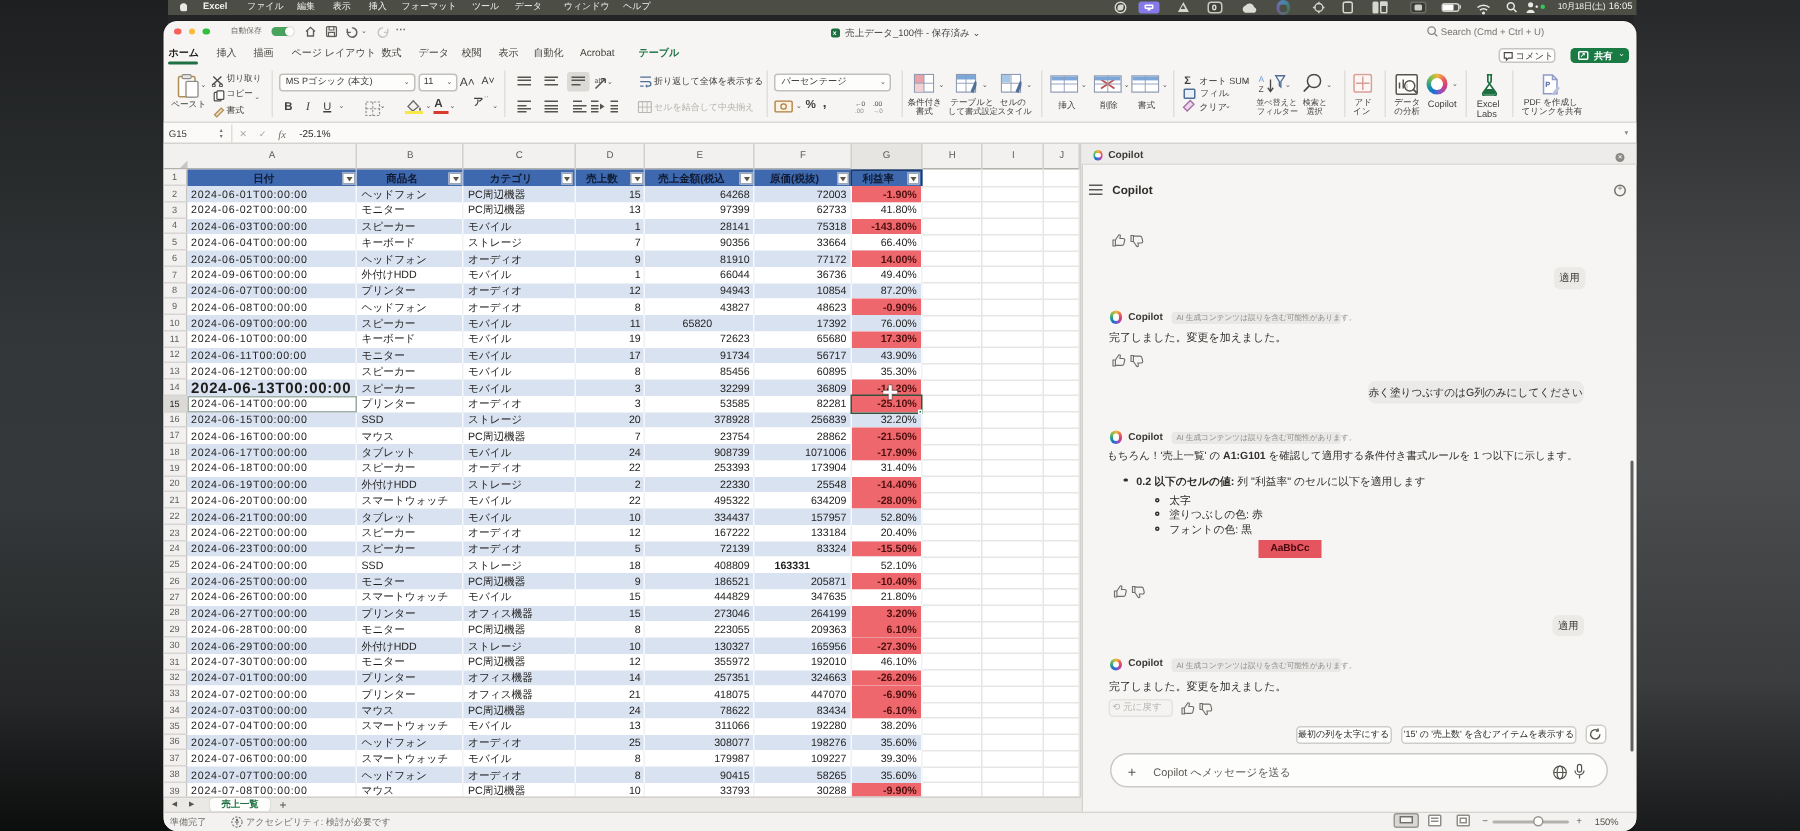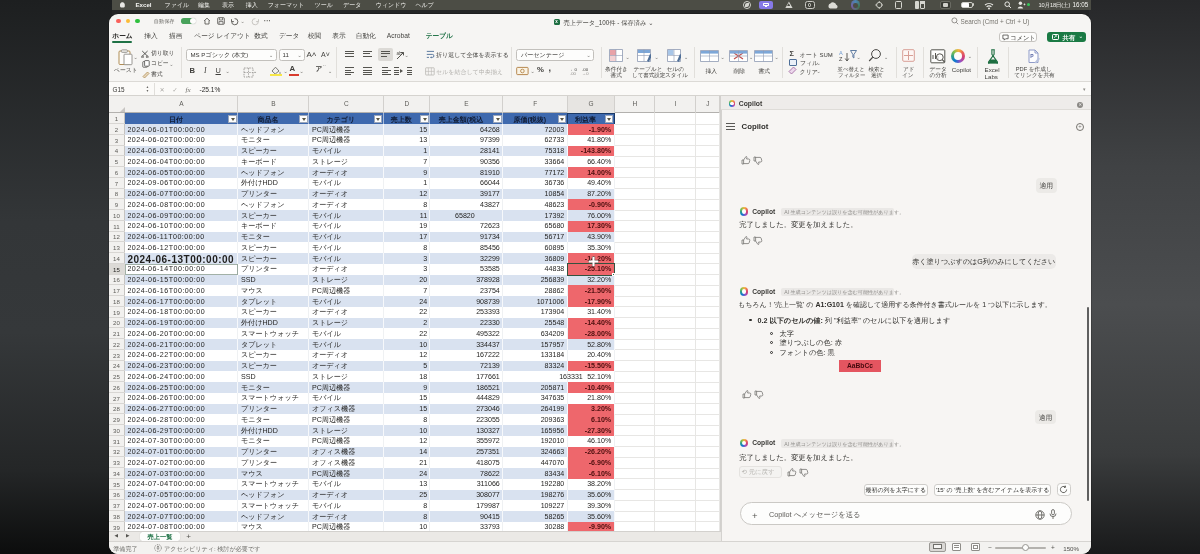--- a/index.html
+++ b/index.html
@@ -669,21 +669,21 @@
       <div style="left:199.6px;top:174.95px;width:0.9px;height:10.75px;background:rgba(255,255,255,0.75);"></div>
       <div style="left:274.1px;top:174.95px;width:0.9px;height:10.75px;background:rgba(255,255,255,0.75);"></div>
       <div style="left:320.6px;top:174.95px;width:0.9px;height:10.75px;background:rgba(255,255,255,0.75);"></div>
       <div style="left:393.6px;top:174.95px;width:0.9px;height:10.75px;background:rgba(255,255,255,0.75);"></div>
       <div style="left:458.1px;top:174.95px;width:0.9px;height:10.75px;background:rgba(255,255,255,0.75);"></div>
       <div style="left:505.2px;top:174.95px;width:0.9px;height:10.75px;background:rgba(255,255,255,0.75);"></div>
       <div style="left:18.9px;top:176.5px;font-size:7.1px;line-height:9.1px;color:#1f1e1c;white-space:nowrap;font-weight:400;letter-spacing:0.5px;">2024-06-07T00:00:00</div>
       <div style="left:132.5px;top:176.35px;font-size:7.1px;line-height:9.1px;color:#1f1e1c;white-space:nowrap;">プリンター</div>
       <div style="left:203.5px;top:176.35px;font-size:7.1px;line-height:9.1px;color:#1f1e1c;white-space:nowrap;">オーディオ</div>
       <div style="left:275.0px;top:176.35px;font-size:7.1px;line-height:9.1px;color:#1f1e1c;white-space:nowrap;font-weight:400;width:43.7px;text-align:right;">12</div>
-      <div style="left:321.5px;top:176.35px;font-size:7.1px;line-height:9.1px;color:#1f1e1c;white-space:nowrap;font-weight:400;width:69.8px;text-align:right;">39177</div>
+      <div style="left:321.5px;top:176.35px;font-size:7.1px;line-height:9.1px;color:#1f1e1c;white-space:nowrap;font-weight:400;width:69.8px;text-align:right;">94943</div>
       <div style="left:394.5px;top:176.35px;font-size:7.1px;line-height:9.1px;color:#1f1e1c;white-space:nowrap;font-weight:400;width:61.3px;text-align:right;">10854</div>
       <div style="left:459.0px;top:176.35px;font-size:7.1px;line-height:9.1px;color:#1f1e1c;white-space:nowrap;font-weight:400;width:43.700000000000024px;text-align:right;">87.20%</div>
       <div style="left:16.3px;top:185.7px;width:489.8px;height:10.75px;background:#ffffff;"></div>
       <div style="left:128.6px;top:185.7px;width:0.9px;height:10.75px;background:rgba(210,214,222,0.35);"></div>
       <div style="left:199.6px;top:185.7px;width:0.9px;height:10.75px;background:rgba(210,214,222,0.35);"></div>
       <div style="left:274.1px;top:185.7px;width:0.9px;height:10.75px;background:rgba(210,214,222,0.35);"></div>
       <div style="left:320.6px;top:185.7px;width:0.9px;height:10.75px;background:rgba(210,214,222,0.35);"></div>
       <div style="left:393.6px;top:185.7px;width:0.9px;height:10.75px;background:rgba(210,214,222,0.35);"></div>
       <div style="left:458.1px;top:185.7px;width:0.9px;height:10.75px;background:rgba(210,214,222,0.35);"></div>
       <div style="left:505.2px;top:185.7px;width:0.9px;height:10.75px;background:rgba(210,214,222,0.35);"></div>
@@ -778,21 +778,21 @@
       <div style="left:274.1px;top:250.2px;width:0.9px;height:10.75px;background:rgba(210,214,222,0.35);"></div>
       <div style="left:320.6px;top:250.2px;width:0.9px;height:10.75px;background:rgba(210,214,222,0.35);"></div>
       <div style="left:393.6px;top:250.2px;width:0.9px;height:10.75px;background:rgba(210,214,222,0.35);"></div>
       <div style="left:458.1px;top:250.2px;width:0.9px;height:10.75px;background:rgba(210,214,222,0.35);"></div>
       <div style="left:505.2px;top:250.2px;width:0.9px;height:10.75px;background:rgba(210,214,222,0.35);"></div>
       <div style="left:18.9px;top:251.75px;font-size:7.1px;line-height:9.1px;color:#1f1e1c;white-space:nowrap;font-weight:400;letter-spacing:0.5px;">2024-06-14T00:00:00</div>
       <div style="left:132.5px;top:251.6px;font-size:7.1px;line-height:9.1px;color:#1f1e1c;white-space:nowrap;">プリンター</div>
       <div style="left:203.5px;top:251.6px;font-size:7.1px;line-height:9.1px;color:#1f1e1c;white-space:nowrap;">オーディオ</div>
       <div style="left:275.0px;top:251.6px;font-size:7.1px;line-height:9.1px;color:#1f1e1c;white-space:nowrap;font-weight:400;width:43.7px;text-align:right;">3</div>
       <div style="left:321.5px;top:251.6px;font-size:7.1px;line-height:9.1px;color:#1f1e1c;white-space:nowrap;font-weight:400;width:69.8px;text-align:right;">53585</div>
-      <div style="left:394.5px;top:251.6px;font-size:7.1px;line-height:9.1px;color:#1f1e1c;white-space:nowrap;font-weight:400;width:61.3px;text-align:right;">44838</div>
+      <div style="left:394.5px;top:251.6px;font-size:7.1px;line-height:9.1px;color:#1f1e1c;white-space:nowrap;font-weight:400;width:61.3px;text-align:right;">82281</div>
       <div style="left:459.0px;top:250.2px;width:46.2px;height:10.75px;background:#ee676c;"></div>
       <div style="left:459.0px;top:251.6px;font-size:7.1px;line-height:9.1px;color:#4e100f;white-space:nowrap;font-weight:700;width:43.700000000000024px;text-align:right;">-25.10%</div>
       <div style="left:16.3px;top:260.95px;width:489.8px;height:10.75px;background:#d9e2f0;"></div>
       <div style="left:128.6px;top:260.95px;width:0.9px;height:10.75px;background:rgba(255,255,255,0.75);"></div>
       <div style="left:199.6px;top:260.95px;width:0.9px;height:10.75px;background:rgba(255,255,255,0.75);"></div>
       <div style="left:274.1px;top:260.95px;width:0.9px;height:10.75px;background:rgba(255,255,255,0.75);"></div>
       <div style="left:320.6px;top:260.95px;width:0.9px;height:10.75px;background:rgba(255,255,255,0.75);"></div>
       <div style="left:393.6px;top:260.95px;width:0.9px;height:10.75px;background:rgba(255,255,255,0.75);"></div>
       <div style="left:458.1px;top:260.95px;width:0.9px;height:10.75px;background:rgba(255,255,255,0.75);"></div>
       <div style="left:505.2px;top:260.95px;width:0.9px;height:10.75px;background:rgba(255,255,255,0.75);"></div>
@@ -933,22 +933,22 @@
       <div style="left:199.6px;top:357.7px;width:0.9px;height:10.75px;background:rgba(210,214,222,0.35);"></div>
       <div style="left:274.1px;top:357.7px;width:0.9px;height:10.75px;background:rgba(210,214,222,0.35);"></div>
       <div style="left:320.6px;top:357.7px;width:0.9px;height:10.75px;background:rgba(210,214,222,0.35);"></div>
       <div style="left:393.6px;top:357.7px;width:0.9px;height:10.75px;background:rgba(210,214,222,0.35);"></div>
       <div style="left:458.1px;top:357.7px;width:0.9px;height:10.75px;background:rgba(210,214,222,0.35);"></div>
       <div style="left:505.2px;top:357.7px;width:0.9px;height:10.75px;background:rgba(210,214,222,0.35);"></div>
       <div style="left:18.9px;top:359.25px;font-size:7.1px;line-height:9.1px;color:#1f1e1c;white-space:nowrap;font-weight:400;letter-spacing:0.5px;">2024-06-24T00:00:00</div>
       <div style="left:132.5px;top:359.1px;font-size:7.1px;line-height:9.1px;color:#1f1e1c;white-space:nowrap;">SSD</div>
       <div style="left:203.5px;top:359.1px;font-size:7.1px;line-height:9.1px;color:#1f1e1c;white-space:nowrap;">ストレージ</div>
       <div style="left:275.0px;top:359.1px;font-size:7.1px;line-height:9.1px;color:#1f1e1c;white-space:nowrap;font-weight:400;width:43.7px;text-align:right;">18</div>
-      <div style="left:321.5px;top:359.1px;font-size:7.1px;line-height:9.1px;color:#1f1e1c;white-space:nowrap;font-weight:400;width:69.8px;text-align:right;">177661</div>
-      <div style="left:413px;top:359.1px;font-size:7.1px;line-height:9.1px;color:#1f1e1c;white-space:nowrap;font-weight:400;width:61.3px;text-align:right;">163331</div>
+      <div style="left:321.5px;top:359.1px;font-size:7.1px;line-height:9.1px;color:#1f1e1c;white-space:nowrap;font-weight:400;width:69.8px;text-align:right;">408809</div>
+      <div style="left:389px;top:359.1px;font-size:7.1px;line-height:9.1px;color:#1f1e1c;white-space:nowrap;font-weight:700;width:61.3px;text-align:center;">163331</div>
       <div style="left:459.0px;top:359.1px;font-size:7.1px;line-height:9.1px;color:#1f1e1c;white-space:nowrap;font-weight:400;width:43.700000000000024px;text-align:right;">52.10%</div>
       <div style="left:16.3px;top:368.45px;width:489.8px;height:10.75px;background:#d9e2f0;"></div>
       <div style="left:128.6px;top:368.45px;width:0.9px;height:10.75px;background:rgba(255,255,255,0.75);"></div>
       <div style="left:199.6px;top:368.45px;width:0.9px;height:10.75px;background:rgba(255,255,255,0.75);"></div>
       <div style="left:274.1px;top:368.45px;width:0.9px;height:10.75px;background:rgba(255,255,255,0.75);"></div>
       <div style="left:320.6px;top:368.45px;width:0.9px;height:10.75px;background:rgba(255,255,255,0.75);"></div>
       <div style="left:393.6px;top:368.45px;width:0.9px;height:10.75px;background:rgba(255,255,255,0.75);"></div>
       <div style="left:458.1px;top:368.45px;width:0.9px;height:10.75px;background:rgba(255,255,255,0.75);"></div>
       <div style="left:505.2px;top:368.45px;width:0.9px;height:10.75px;background:rgba(255,255,255,0.75);"></div>
       <div style="left:18.9px;top:370.0px;font-size:7.1px;line-height:9.1px;color:#1f1e1c;white-space:nowrap;font-weight:400;letter-spacing:0.5px;">2024-06-25T00:00:00</div>

